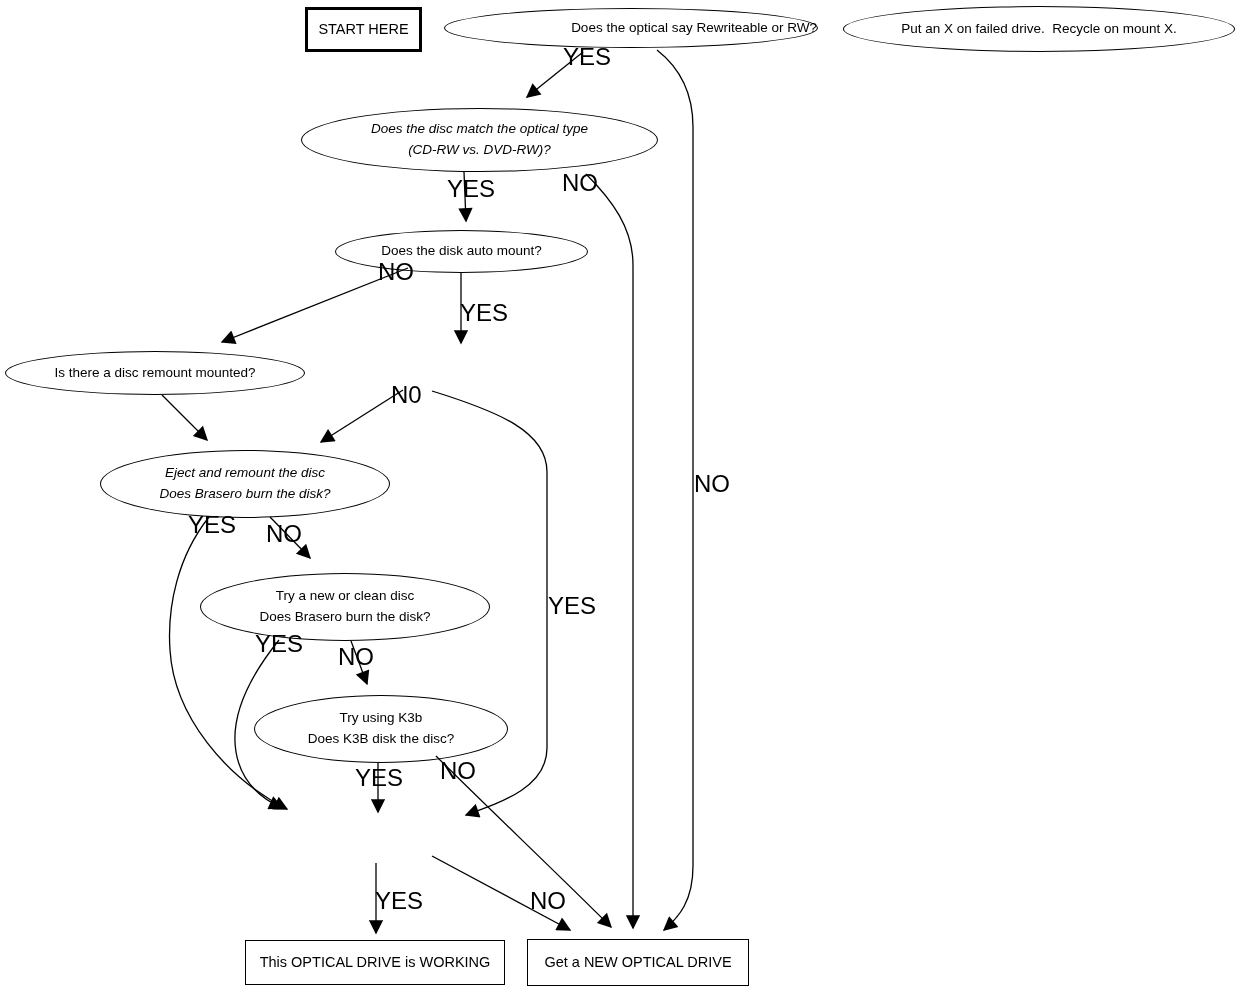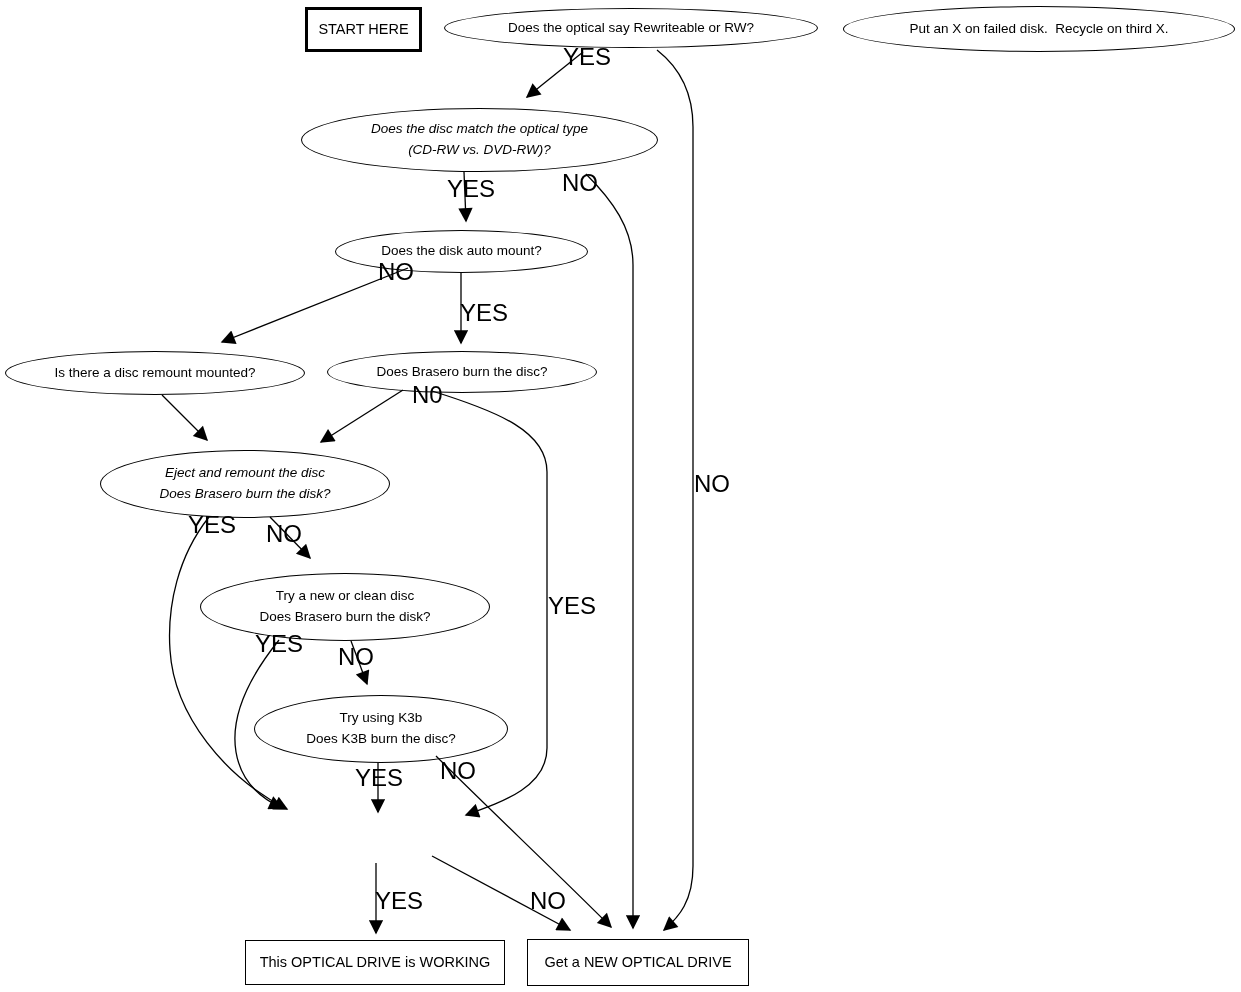--- a/index.html
+++ b/index.html
@@ -84,68 +84,65 @@
   </div>
 
   <div class="node rect" style="left:245px; top:940px; width:260px; height:45px;">
     <span>This OPTICAL DRIVE is WORKING</span>
   </div>
 
   <div class="node rect" style="left:527px; top:939px; width:222px; height:47px;text-align:right;">
     <span>Get a NEW OPTICAL DRIVE</span>
   </div>
 
-  <div class="node ellipse" style="left:444px; top:8px; width:374px; height:40px;">
+  <div class="node ellipse" style="left:444px; top:8px; width:374px; height:40px;align-items:flex-end;">
     <span>Does the optical say Rewriteable or RW?</span>
   </div>
 
   <div class="node ellipse" style="left:843px; top:6px; width:392px; height:46px;">
-    <span>Put an X on failed disk.  Recycle on third X.</span>
+    <span>Put an X on failed drive.  Recycle on mount X.</span>
   </div>
 
   <div class="node ellipse" style="left:301px; top:108px; width:357px; height:64px;font-style:italic;">
     <span>Does the disc match the optical type</span>
     <span>(CD-RW vs. DVD-RW)?</span>
   </div>
 
   <div class="node ellipse" style="left:335px; top:230px; width:253px; height:43px;">
     <span>Does the disk auto mount?</span>
   </div>
 
   <div class="node ellipse" style="left:5px; top:351px; width:300px; height:44px;">
     <span>Is there a disc remount mounted?</span>
   </div>
 
-  <div class="node ellipse" style="left:327px; top:351px; width:270px; height:42px;">
-    <span>Does Brasero burn the disc?</span>
-  </div>
 
   <div class="node ellipse" style="left:100px; top:450px; width:290px; height:68px;font-style:italic;">
     <span>Eject and remount the disc</span>
     <span>Does Brasero burn the disk?</span>
   </div>
 
   <div class="node ellipse" style="left:200px; top:573px; width:290px; height:68px;">
     <span>Try a new or clean disc</span>
     <span>Does Brasero burn the disk?</span>
   </div>
 
   <div class="node ellipse" style="left:254px; top:695px; width:254px; height:68px;">
     <span>Try using K3b</span>
-    <span>Does K3B burn the disc?</span>
+    <span>Does K3B disk the disc?</span>
   </div>
 
 
   <div class="edge-label" style="left:563px; top:45px;">YES</div>
   <div class="edge-label" style="left:694px; top:472px;">NO</div>
   <div class="edge-label" style="left:447px; top:177px;">YES</div>
   <div class="edge-label" style="left:562px; top:171px;">NO</div>
   <div class="edge-label" style="left:378px; top:260px;">NO</div>
   <div class="edge-label" style="left:460px; top:301px;">YES</div>
-  <div class="edge-label" style="left:391px; top:383px;margin-left:21px;">N0</div>
+  <div class="edge-label" style="left:391px; top:383px;">N0</div>
   <div class="edge-label" style="left:548px; top:594px;">YES</div>
   <div class="edge-label" style="left:188px; top:513px;">YES</div>
   <div class="edge-label" style="left:266px; top:522px;">NO</div>
   <div class="edge-label" style="left:255px; top:632px;">YES</div>
   <div class="edge-label" style="left:338px; top:645px;">NO</div>
   <div class="edge-label" style="left:355px; top:766px;">YES</div>
   <div class="edge-label" style="left:440px; top:759px;">NO</div>
   <div class="edge-label" style="left:375px; top:889px;">YES</div>
   <div class="edge-label" style="left:530px; top:889px;">NO</div>
 

